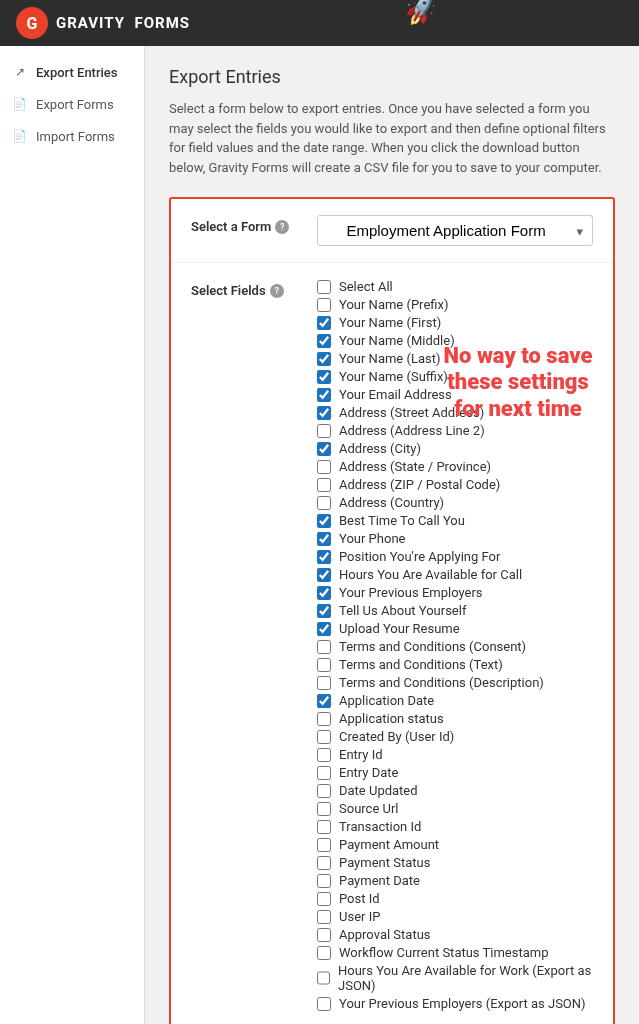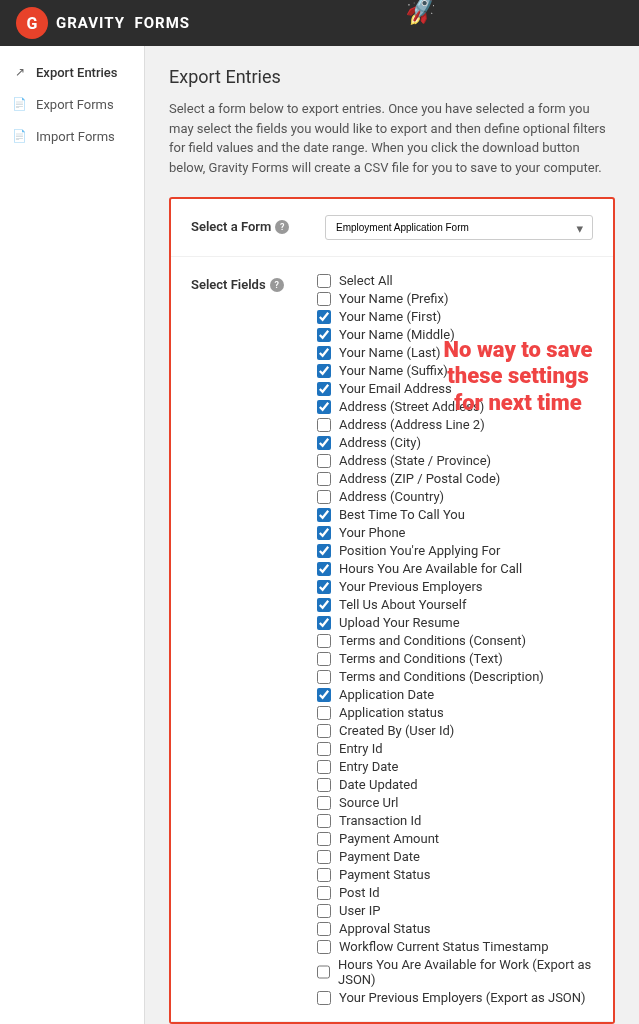--- a/index.html
+++ b/index.html
@@ -104,21 +104,21 @@
       border-radius: 3px;
       background: #fff;
       padding: 0;
     }
 
     .form-section {
       padding: 16px 20px;
       display: flex;
       align-items: flex-start;
       border-bottom: 1px solid #f0f0f0;
-      gap: 24px;
+      gap: 16px;
     }
 
     .section-label {
       min-width: 110px;
       font-weight: 600;
       font-size: 13px;
       display: flex;
       align-items: center;
       gap: 4px;
       padding-top: 4px;
@@ -141,23 +141,24 @@
       flex: 1;
       position: relative;
     }
 
     .form-select {
       width: 100%;
       padding: 6px 28px 6px 10px;
       border: 1px solid #ccc;
       border-radius: 3px;
       background: #fff;
-      font-size: 10px;
+      font-size: 15px;
       cursor: pointer;
       appearance: none;
+      text-align: center;
       -webkit-appearance: none;
     }
     .select-wrapper {
       position: relative;
       width: 100%;
     }
     .select-wrapper::after {
       content: '▾';
       position: absolute;
       right: 10px;
@@ -391,25 +392,25 @@
             <div class="field-item">
               <input type="checkbox" style="">
               <label>Transaction Id</label>
             </div>
             <div class="field-item">
               <input type="checkbox" style="">
               <label>Payment Amount</label>
             </div>
             <div class="field-item">
               <input type="checkbox" style="">
+              <label>Payment Status</label>
+            </div>
+            <div class="field-item">
+              <input type="checkbox" style="">
               <label>Payment Date</label>
-            </div>
-            <div class="field-item">
-              <input type="checkbox" style="">
-              <label>Payment Status</label>
             </div>
             <div class="field-item">
               <input type="checkbox" style="">
               <label>Post Id</label>
             </div>
             <div class="field-item">
               <input type="checkbox" style="">
               <label>User IP</label>
             </div>
             <div class="field-item">

